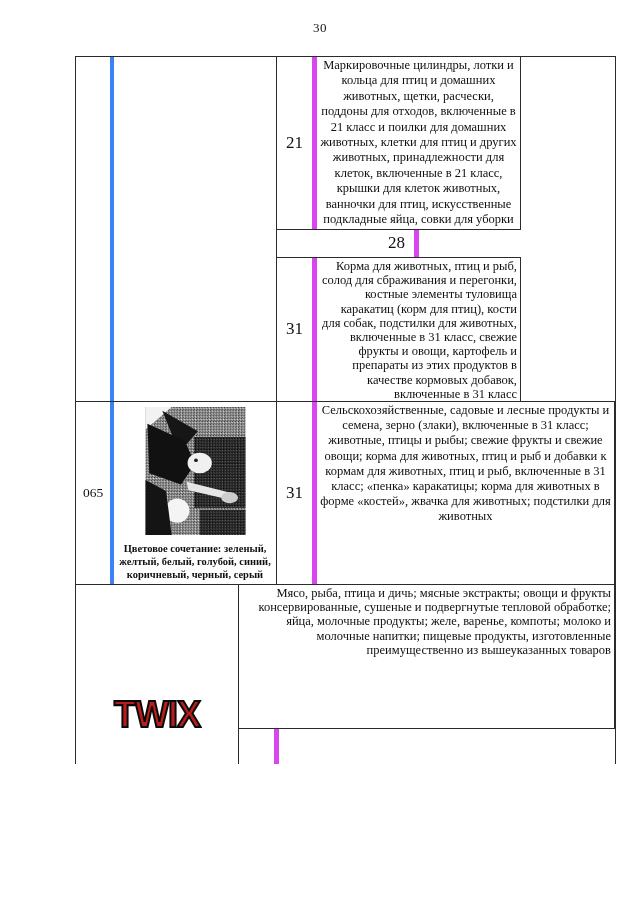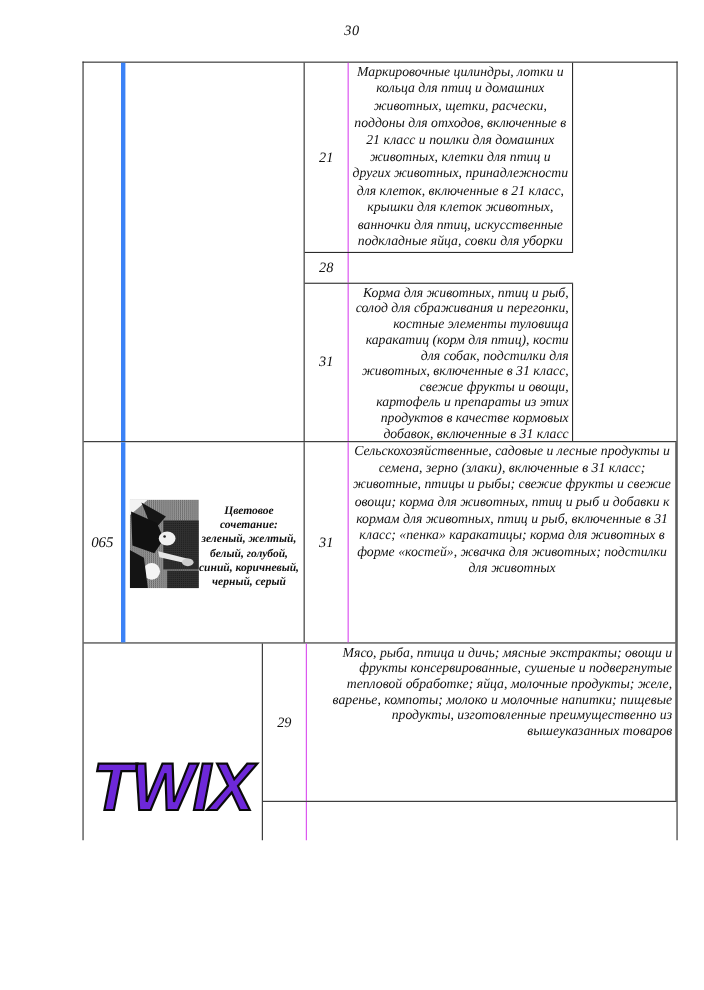--- a/index.html
+++ b/index.html
@@ -1,18 +1,18 @@
 <!DOCTYPE html>
 <html><head>
 <meta charset="utf-8">
 <style>
   html,body { margin:0; padding:0; background:#ffffff; }
   .page {
     position:relative; width:640px; height:764px; background:#ffffff;
-    font-family:"Liberation Serif", serif; color:#101010; overflow:hidden;font-style:italic;
+    font-family:"Liberation Serif", serif; color:#101010; overflow:hidden;
   }
   .page-number {
     position:absolute; top:20px; left:0; width:640px; text-align:center;
     font-size:13px; letter-spacing:0.5px;
   }
   .tbl {
     position:absolute; left:75px; top:56px; width:541px;
     box-sizing:border-box;
     border:1px solid #2b2b2b;
     border-bottom:3px solid #1c1c1c;
@@ -20,32 +20,32 @@
   }
   .entry { display:flex; box-sizing:border-box; }
   .entry + .entry { border-top:1px solid #2b2b2b; }
   .c1 {
     width:38px; flex:0 0 38px; border-right:4px solid #3b82f6;
     display:flex; align-items:center; justify-content:center;
     font-size:13.5px; box-sizing:border-box;
   }
   .c2 {
     width:163px; flex:0 0 163px; border-right:1px solid #2b2b2b;
-    display:flex; flex-direction:row; align-items:center;
+    display:flex; flex-direction:column; align-items:center;
     box-sizing:border-box;
   }
   .c2.center { justify-content:center; }
   .c2.tm065 { justify-content:flex-start; padding:4px 4px 3px 4px; }
   .c34 { flex:1 1 auto; display:flex; flex-direction:column; min-width:0; }
   .crow { display:flex; box-sizing:border-box; }
   .crow + .crow { border-top:1px solid #2b2b2b; }
   .c3 {
-    width:40px; flex:0 0 40px; border-right:1px solid #d946ef;
+    width:40px; flex:0 0 40px; border-right:5px solid #d946ef;
     display:flex; align-items:center; justify-content:center;
-    font-size:13px; box-sizing:border-box;
+    font-size:17px; box-sizing:border-box;
   }
   .c4 {
     flex:1 1 auto; border-right:1px solid #2b2b2b;
     text-align:center; font-size:12.5px; padding:1px 3px 0 3px;
     box-sizing:border-box; overflow:hidden; min-width:0;
   }
   .c5 {
     width:94px; flex:0 0 94px;
     display:flex; align-items:center; justify-content:center;
     text-align:center; font-size:13.5px; line-height:17px;
@@ -55,31 +55,31 @@
   .lh-a { line-height:15.4px; }
   .lh-b { line-height:15.0px; padding-top:0; }
   .lh-c { line-height:14.2px;text-align:right; }
   .lh-d { line-height:15.2px; }
   .lh-e { line-height:15.4px; }
   
   .h-e0 { height:344px; }
   .h-e1 { height:183px; }
   .h-e2 { height:245px; }
   .h-21 { height:172px; }
-  .h-28 { height:31px; }
+  .h-28 { height:31px;justify-content:center; }
   .h-29 { height:143px; }
   .h-fill { flex:1 1 auto; }
   .tm-caption {
     font-weight:bold; font-size:10.5px; line-height:13px;
     text-align:center; width:156px; margin-top:7px;
   }
   .tm-image { width:107px; height:137px; display:block; margin-top:1px; }
   .twix {
     font-family:"Liberation Sans", sans-serif; font-weight:bold;
-    font-size:60px; color:#6d28d9; letter-spacing:-1px;
+    font-size:36px; color:#b91c1c; letter-spacing:-1px;
     -webkit-text-stroke:2px #0a0a0a;
     transform:scaleY(1.02);
     margin-top:16px;
   }
 </style>
 </head>
 <body>
 
 <div class="page">
 
@@ -145,21 +145,20 @@
         </div>
       </div>
     </div>
 
     <div class="entry h-e2">
       <div class="c2 center">
         <div class="twix">TWIX</div>
       </div>
       <div class="c34">
         <div class="crow h-29">
-          <div class="c3">29</div>
           <div class="c4 lh-c">Мясо, рыба, птица и дичь; мясные экстракты; овощи и фрукты консервированные, сушеные и подвергнутые тепловой обработке; яйца, молочные продукты; желе, варенье, компоты; молоко и молочные напитки; пищевые продукты, изготовленные преимущественно из вышеуказанных товаров</div>
         </div>
         <div class="crow h-fill">
           <div class="c3">30</div>
         </div>
       </div>
     </div>
 
   </div>
 </div>

